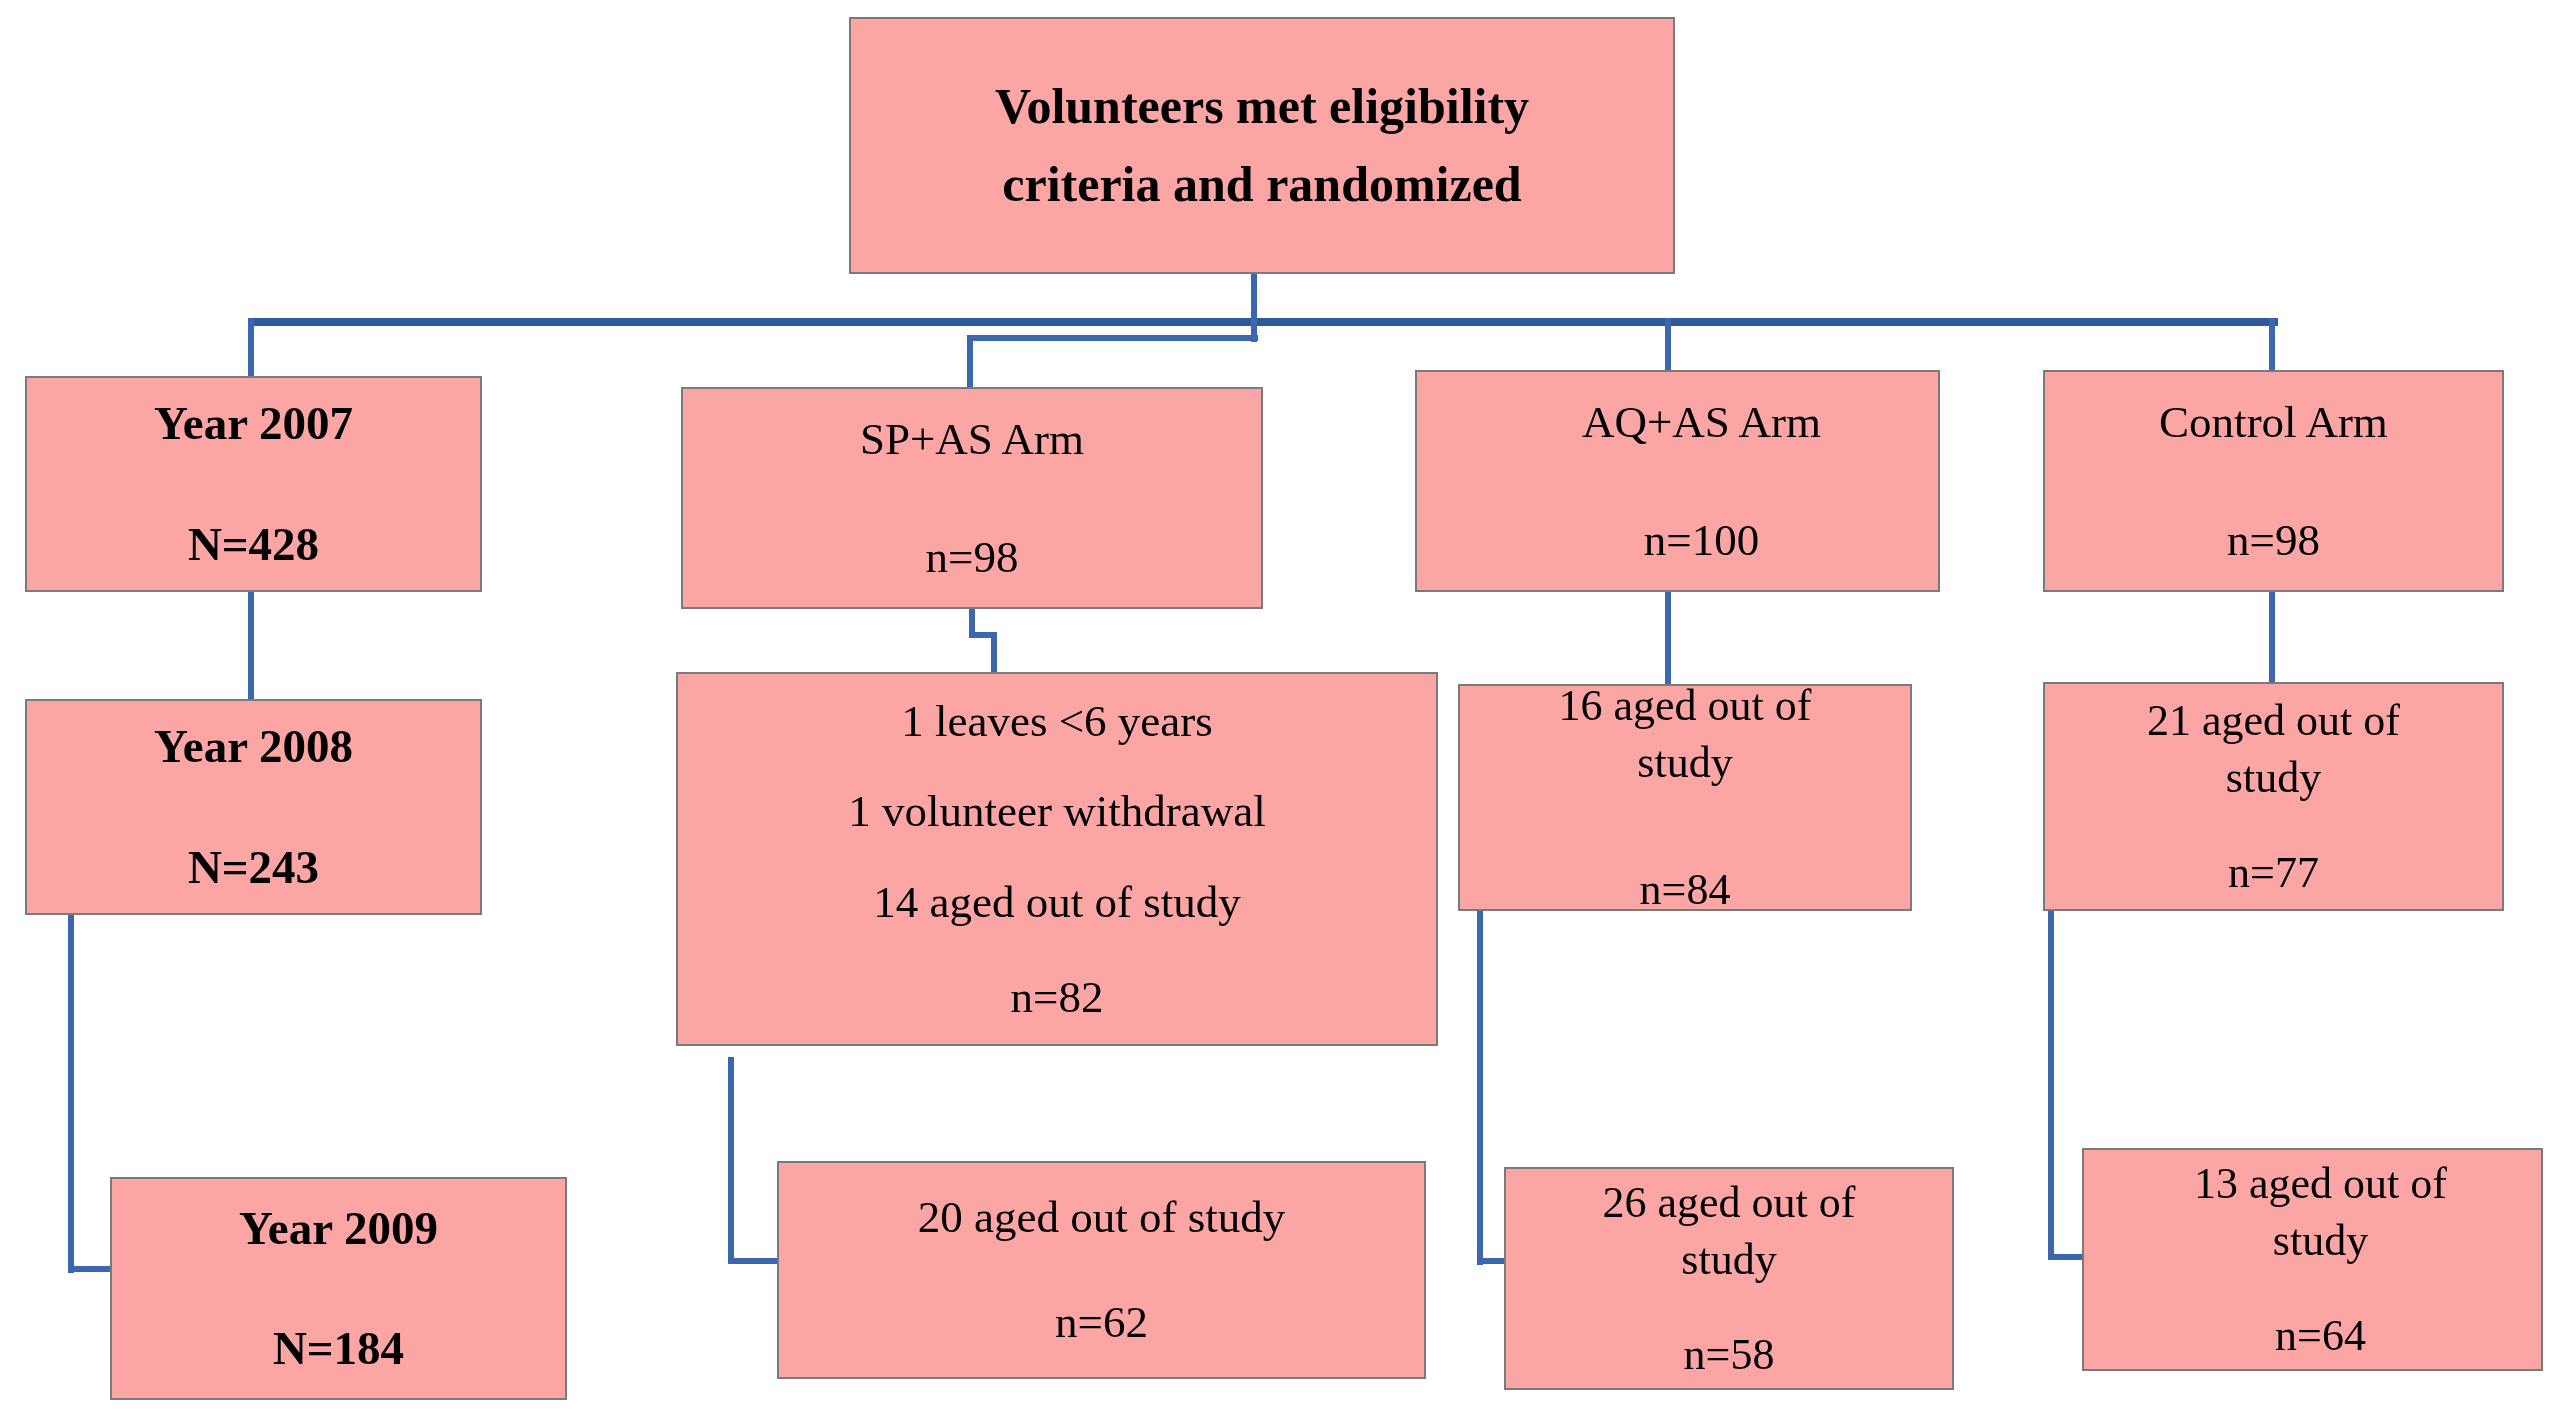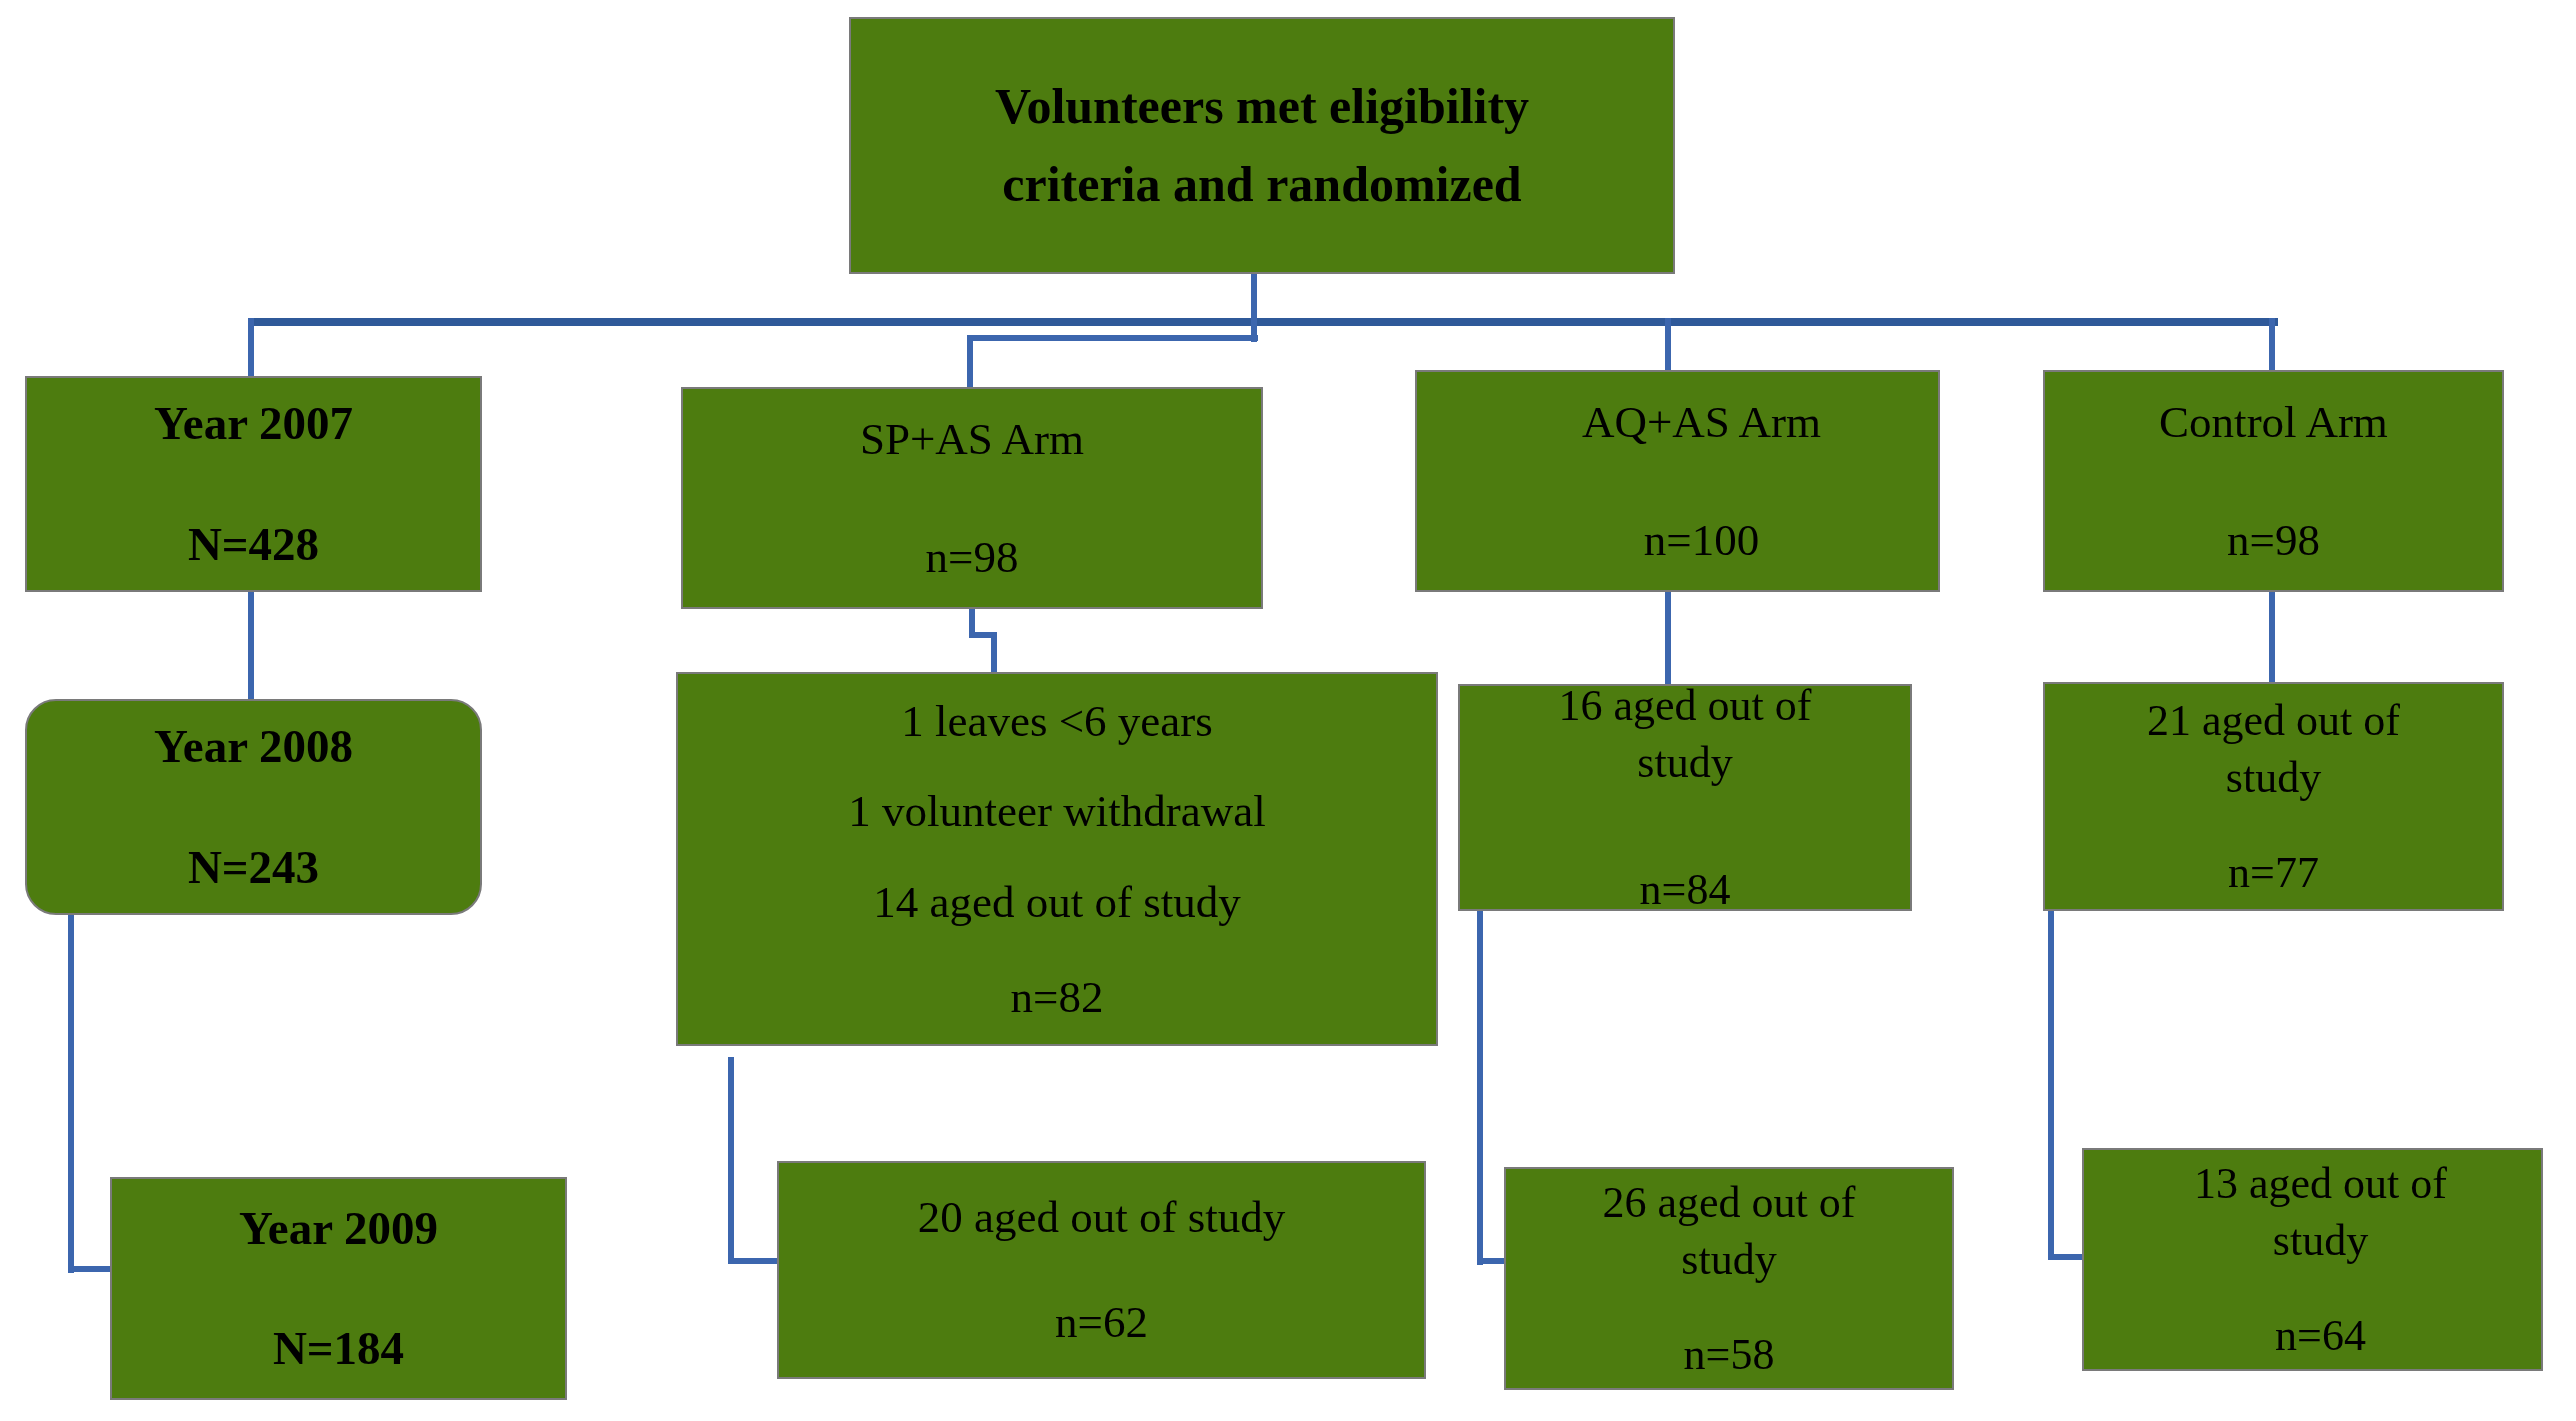--- a/index.html
+++ b/index.html
@@ -7,21 +7,21 @@
     position: relative;
     width: 2576px;
     height: 1421px;
     background: #ffffff;
     font-family: "Liberation Serif", "DejaVu Serif", serif;
     color: #000000;
   }
   .box {
     position: absolute;
     box-sizing: border-box;
-    background: #4d7c0f;
+    background: #fca5a5;
     border: 2.8px solid #7a7a7a;
     border-top-color: #5f5f5f;
     display: flex;
     flex-direction: column;
     align-items: center;
     justify-content: center;
     text-align: center;
     font-size: 45px;
     line-height: 1.35;
   }
@@ -107,21 +107,21 @@
 
   </div>
 
   <div class="box bold b-y2007" style="border-color: rgb(122, 122, 122); color: rgb(0, 0, 0);">
     <div class="lines">
         <div class="ln">Year 2007</div>
       </div>
     <div class="count">N=428</div>
   </div>
 
-  <div class="box bold b-y2008" style="border-color: rgb(122, 122, 122); color: rgb(0, 0, 0); border-radius: 31px;">
+  <div class="box bold b-y2008" style="border-color: rgb(122, 122, 122); color: rgb(0, 0, 0);">
     <div class="lines">
         <div class="ln">Year 2008</div>
       </div>
     <div class="count">N=243</div>
   </div>
 
   <div class="box bold b-y2009" style="border-color: rgb(122, 122, 122); color: rgb(0, 0, 0);">
     <div class="lines">
         <div class="ln">Year 2009</div>
       </div>

